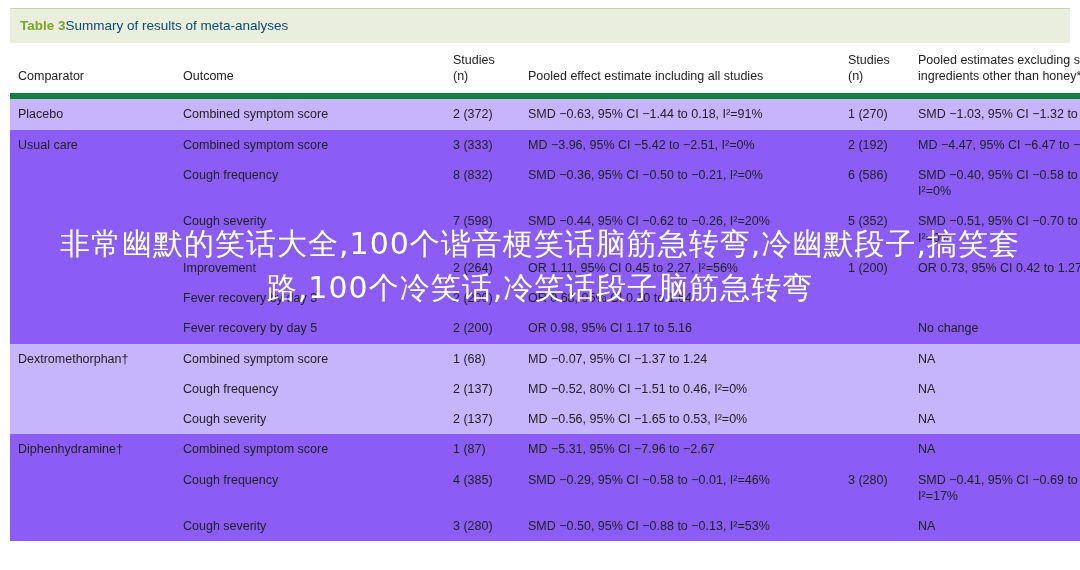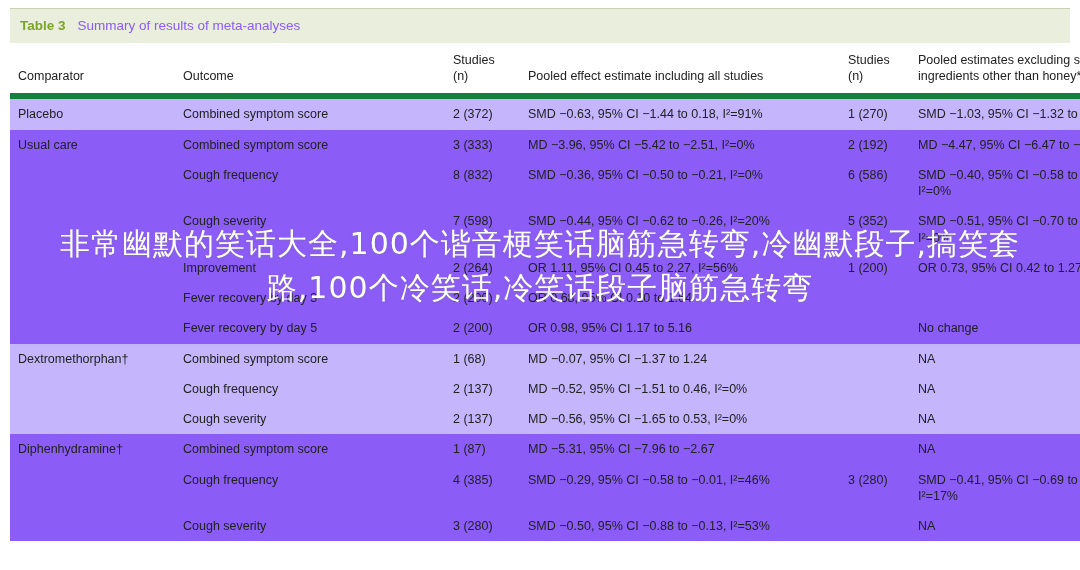--- a/index.html
+++ b/index.html
@@ -27,24 +27,23 @@
   .caption {
     background: #e9eedd;
     padding: 9px 10px 10px 10px;
     font-size: 13.5px;
     color: #333;
     border-top: 1px solid #c9d2b4;
   }
   .caption .tnum {
     color: #7ba428;
     font-weight: bold;
-    margin-right: 12px;
   }
   .caption .ctext {
-    color: #8b5cf6;
+    color: #0c4a6e;
   }
 
   table {
     border-collapse: collapse;
     width: 100%;
     table-layout: fixed;
     font-size: 12.5px;
   }
 
   thead th {
@@ -192,21 +191,21 @@
           <td>Combined symptom score</td>
           <td>1 (68)</td>
           <td>MD −0.07, 95% CI −1.37 to 1.24</td>
           <td></td>
           <td>NA</td>
         </tr>
         <tr class="band">
           <td></td>
           <td>Cough frequency</td>
           <td>2 (137)</td>
-          <td>MD −0.52, 95% CI −1.51 to 0.46, I²=0%</td>
+          <td>MD −0.52, 80% CI −1.51 to 0.46, I²=0%</td>
           <td></td>
           <td>NA</td>
         </tr>
         <tr class="band">
           <td></td>
           <td>Cough severity</td>
           <td>2 (137)</td>
           <td>MD −0.56, 95% CI −1.65 to 0.53, I²=0%</td>
           <td></td>
           <td>NA</td>

